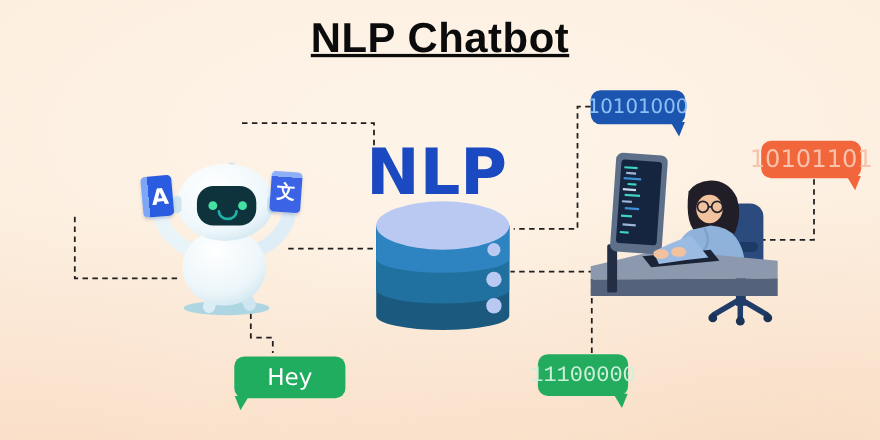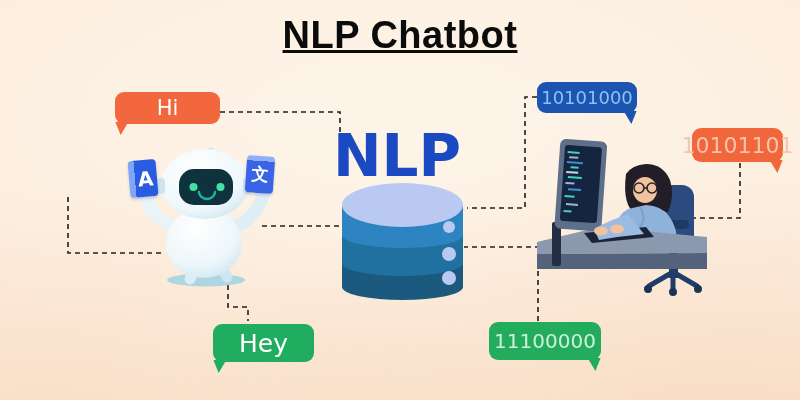--- a/index.html
+++ b/index.html
@@ -35,24 +35,24 @@
     border-left:2px solid transparent;border-right:11px solid transparent;
     transform:skewX(14deg);
   }
   .tail-br::after{
     right:2px;bottom:-11px;
     border-right:2px solid transparent;border-left:11px solid transparent;
     transform:skewX(-14deg);
   }
   .b-hi   {left:115px;top:92px; width:105px;height:32px;font-size:21px;}
   .b-hello{left:17px; top:162px;width:97px; height:33px;font-size:21px;}
-  .b-hey  {left:213px;top:324px;width:101px;height:38px;font-size:25px;}
-  .b-bin1 {left:537px;top:82px; width:100px; height:31px;font-size:18px;}
+  .b-hey  {left:213px;top:324px;width:101px;height:38px;font-size:21px;}
+  .b-bin1 {left:537px;top:82px; width:86px; height:31px;font-size:18px;}
   .b-bin2 {left:692px;top:128px;width:91px; height:34px;font-size:22px;}
-  .b-bin3 {left:489px;top:322px;width:112px;height:38px;font-size:20px;}
+  .b-bin3 {left:489px;top:322px;width:82px;height:38px;font-size:20px;font-family:Liberation Mono, monospace;}
   .nlp-label{
     position:absolute;left:333px;top:127px;
     font-size:58px;font-weight:bold;line-height:1;letter-spacing:0px;
   }
   .book{
     position:absolute;width:28px;height:37px;border-radius:4px;
     display:flex;align-items:center;justify-content:center;
     color:#fff;font-weight:bold;
     box-shadow:0 2px 3px rgba(60,80,140,.25);
   }
@@ -169,23 +169,20 @@
       <path d="M628 214 Q606 222 594 229 L599 240 Q622 236 644 234 Z" fill="#9cbbe2"></path>
       <ellipse cx="601" cy="231" rx="7" ry="4.5" fill="#f2c19d"></ellipse>
       <ellipse cx="617" cy="229" rx="7" ry="4.5" fill="#f2c19d"></ellipse>
     </g>
   </svg>
 
   <h1 class="page-title">NLP Chatbot</h1>
 
   <div class="nlp-label" style="color: rgb(27, 73, 193);">NLP</div>
 
-  <div class="bubble tail-bl b-hi" style="--bub: #f2673e; --txt: #ffffff;">
-    <span>Hi</span>
-  </div>
   <div class="bubble tail-bl b-hey" style="--bub: #21ad60; --txt: #ffffff;">
     <span>Hey</span>
   </div>
 
   <div class="bubble tail-br b-bin1" style="--bub: #1c55b0; --txt: #8fc0f5;">
     <span>10101000</span>
   </div>
   <div class="bubble tail-br b-bin2" style="--bub: #f2663c; --txt: #f8c3ac;">
     <span>10101101</span>
   </div>

